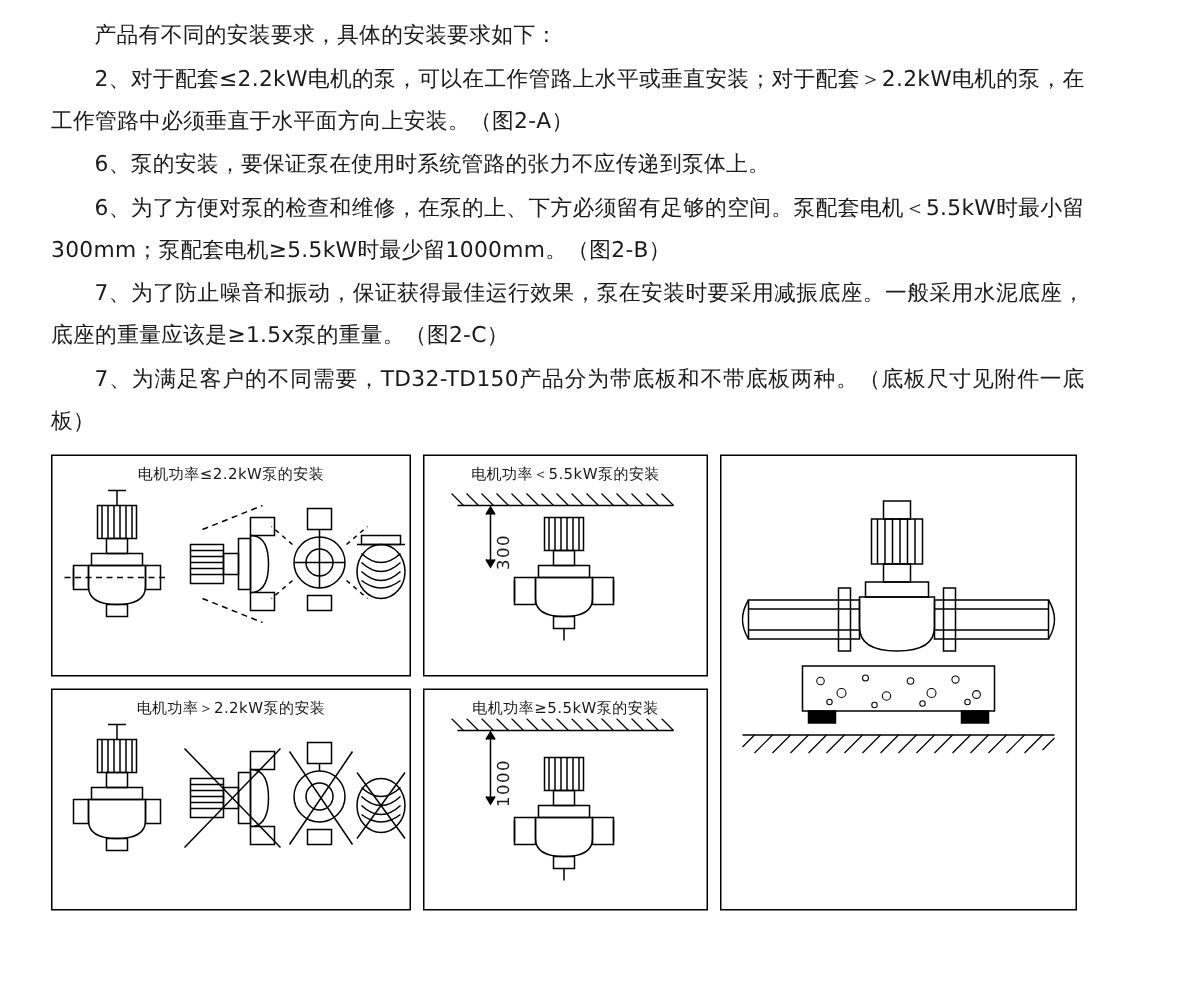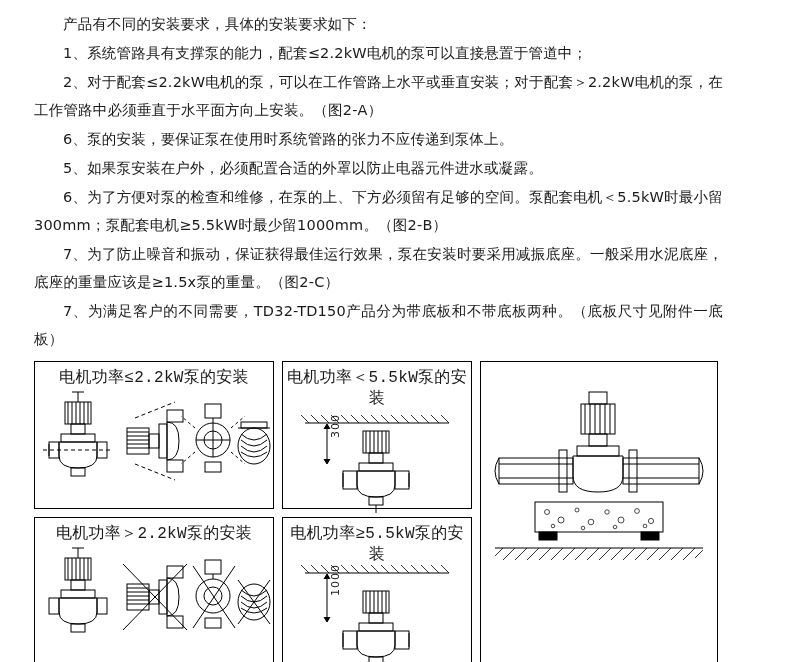--- a/index.html
+++ b/index.html
@@ -63,37 +63,34 @@
     border: 1px solid #000;
     box-sizing: border-box;
     position: relative;
     background: #fff;
   }
   .fig-box.h1 { height: 148px; }
   .fig-box.h2 { height: 148px; }
   .fig-box.tall { height: 304px; }
   .cap-inner {
     text-align: center;
-    font-size: 16px;
+    font-size: 10px;
     padding-top: 5px;
     letter-spacing: 0.3px;
-    font-family: Liberation Mono, monospace;
   }
   svg { display: block; }
 </style>
 </head>
 <body>
 
 <div class="page">
 
   <p class="para indent">产品有不同的安装要求，具体的安装要求如下：</p>
-  <p class="para indent">1、系统管路具有支撑泵的能力，配套≤2.2kW电机的泵可以直接悬置于管道中；</p>
   <p class="para indent">2、对于配套≤2.2kW电机的泵，可以在工作管路上水平或垂直安装；对于配套＞2.2kW电机的泵，在工作管路中必须垂直于水平面方向上安装。（图2-A）</p>
   <p class="para indent">6、泵的安装，要保证泵在使用时系统管路的张力不应传递到泵体上。</p>
-  <p class="para indent">5、如果泵安装在户外，必须配置合适的外罩以防止电器元件进水或凝露。</p>
   <p class="para indent">6、为了方便对泵的检查和维修，在泵的上、下方必须留有足够的空间。泵配套电机＜5.5kW时最小留300mm；泵配套电机≥5.5kW时最少留1000mm。（图2-B）</p>
   <p class="para indent">7、为了防止噪音和振动，保证获得最佳运行效果，泵在安装时要采用减振底座。一般采用水泥底座，底座的重量应该是≥1.5x泵的重量。（图2-C）</p>
   <p class="para indent">7、为满足客户的不同需要，TD32-TD150产品分为带底板和不带底板两种。（底板尺寸见附件一底板）</p>
 
   <div class="figures">
     <div class="fig-grid">
 
       <div class="col-left">
 
         <div class="fig-box h1">

